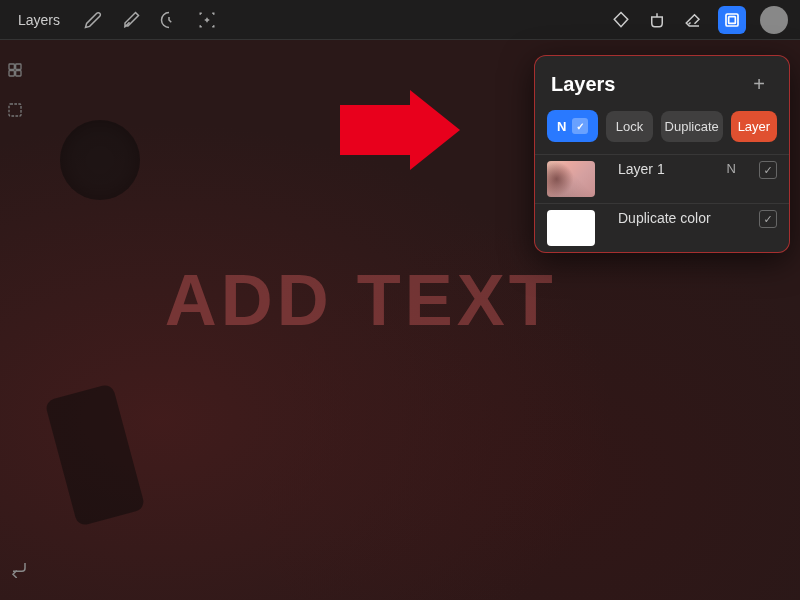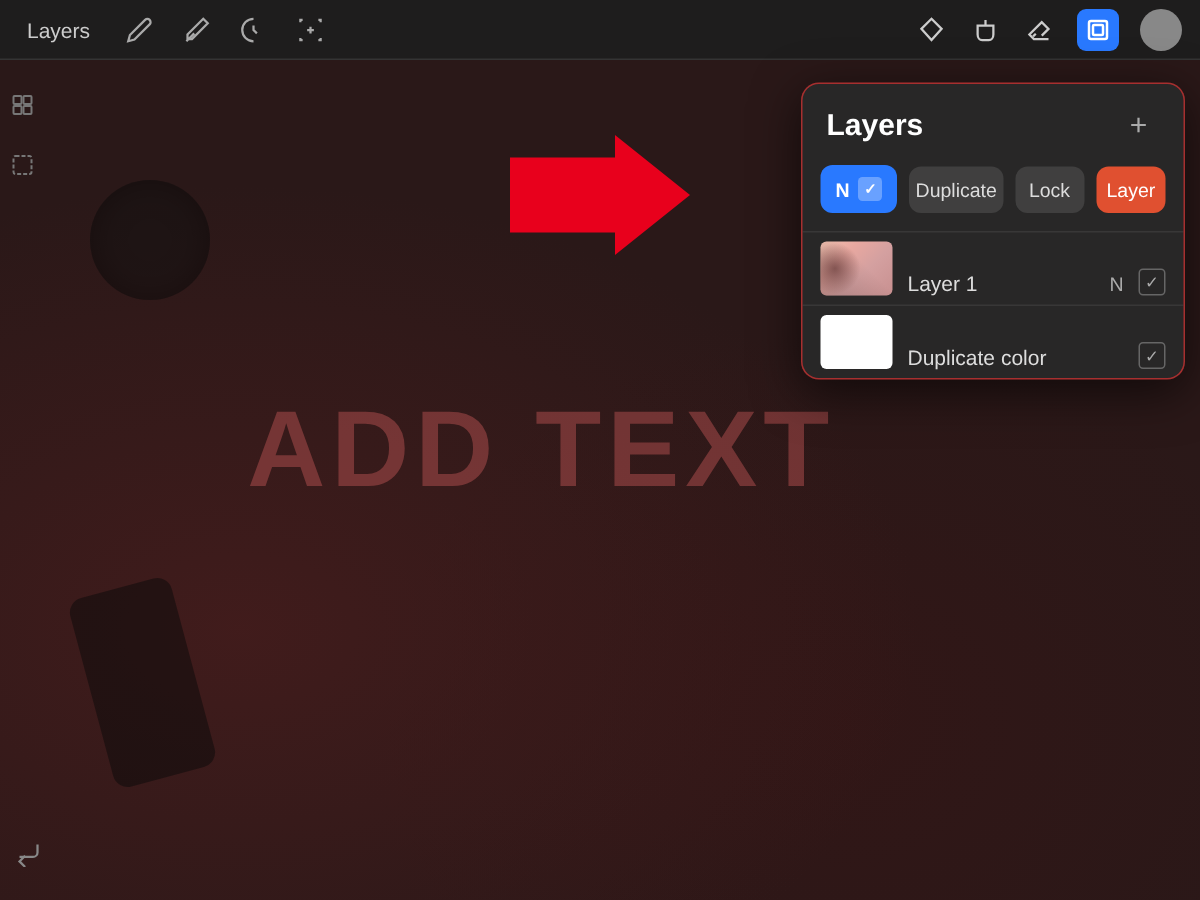--- a/index.html
+++ b/index.html
@@ -278,23 +278,23 @@
     }
 
     .action-btn.delete {
       background: #e05030;
       color: #fff;
     }
 
     
     .layer-row {
       display: flex;
-      align-items: flex-end;
+      align-items: flex-start;
       padding: 6px 12px;
-      gap: 10px;
+      gap: 23px;
       border-top: 1px solid rgba(255,255,255,0.08);
     }
 
     .layer-thumbnail {
       width: 48px;
       height: 36px;
       border-radius: 4px;
       overflow: hidden;
       flex-shrink: 0;
     }
@@ -455,22 +455,22 @@
   <div class="layers-header">
     <span class="layers-title">Layers</span>
     <button class="layers-add-btn">+</button>
   </div>
 
   <div class="layer-actions">
     <button class="mode-btn">
       <span>N</span>
       <span class="check-icon">✓</span>
     </button>
+    <button class="action-btn">Lock</button>
     <button class="action-btn">Duplicate</button>
-    <button class="action-btn">Lock</button>
     <button class="action-btn delete">Layer</button>
   </div>
 
   <div class="layer-row">
     <div class="layer-thumbnail layer-thumb-layer1"></div>
     <span class="layer-name">Layer 1</span>
     <span class="layer-mode-badge">N</span>
     <div class="layer-checkbox checked"></div>
   </div>
 

